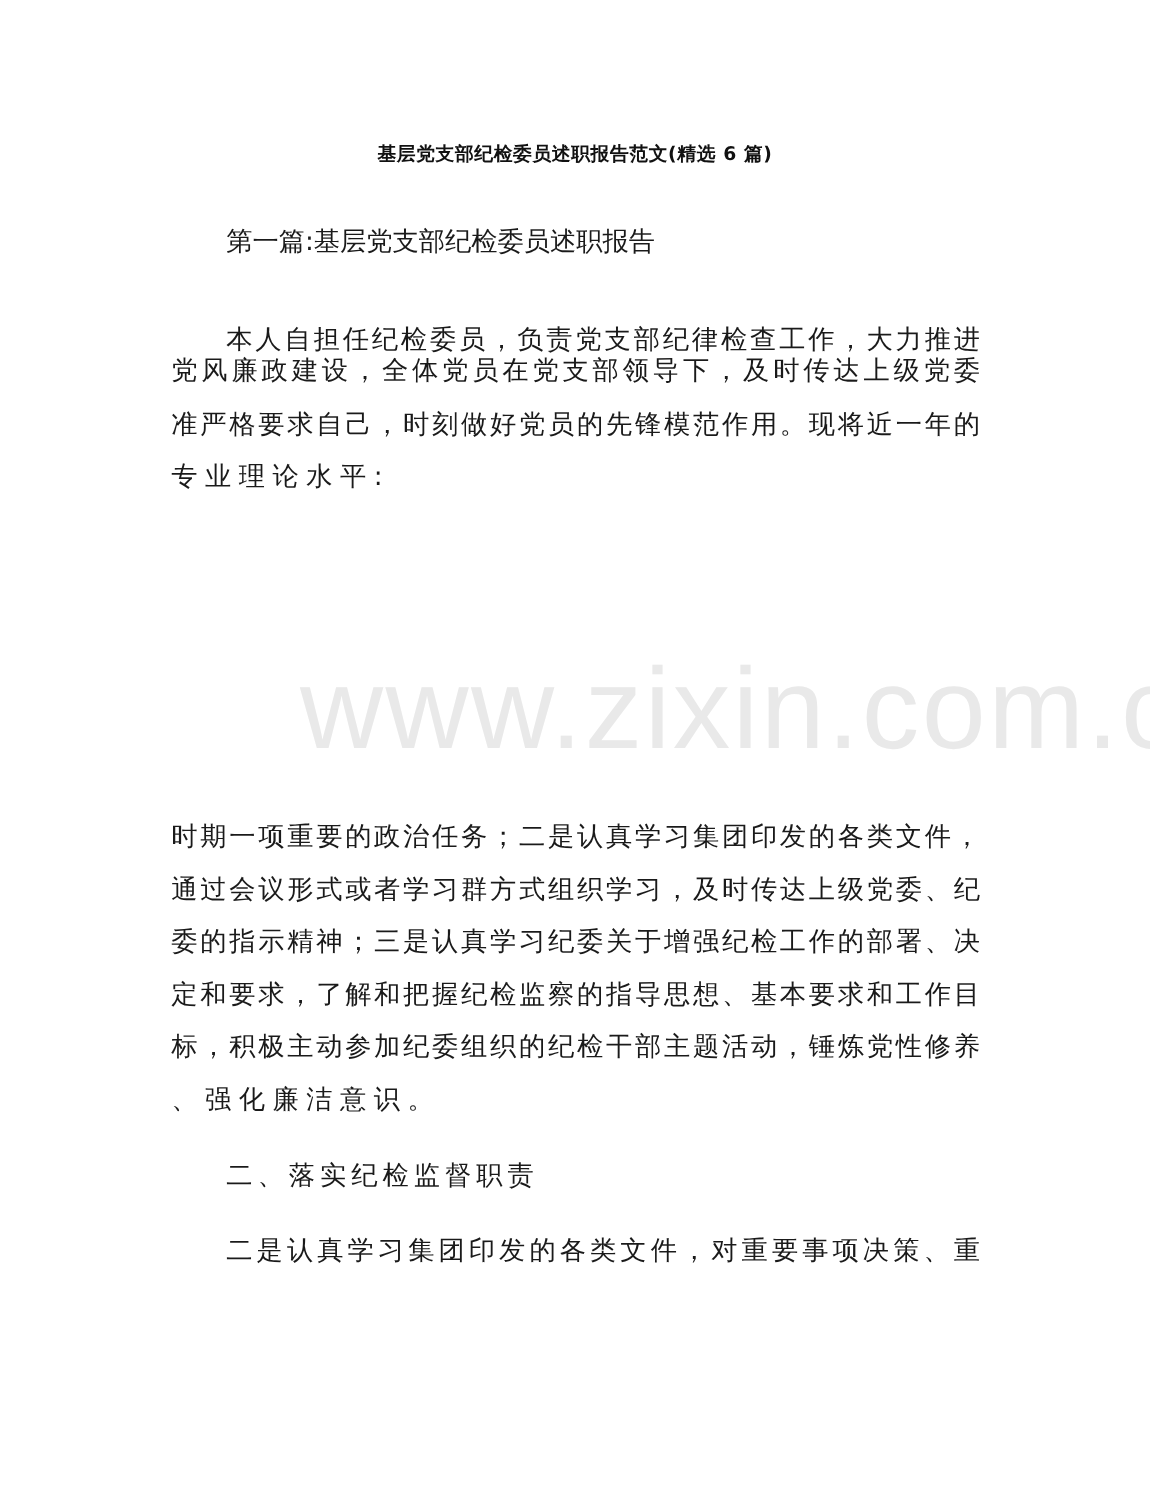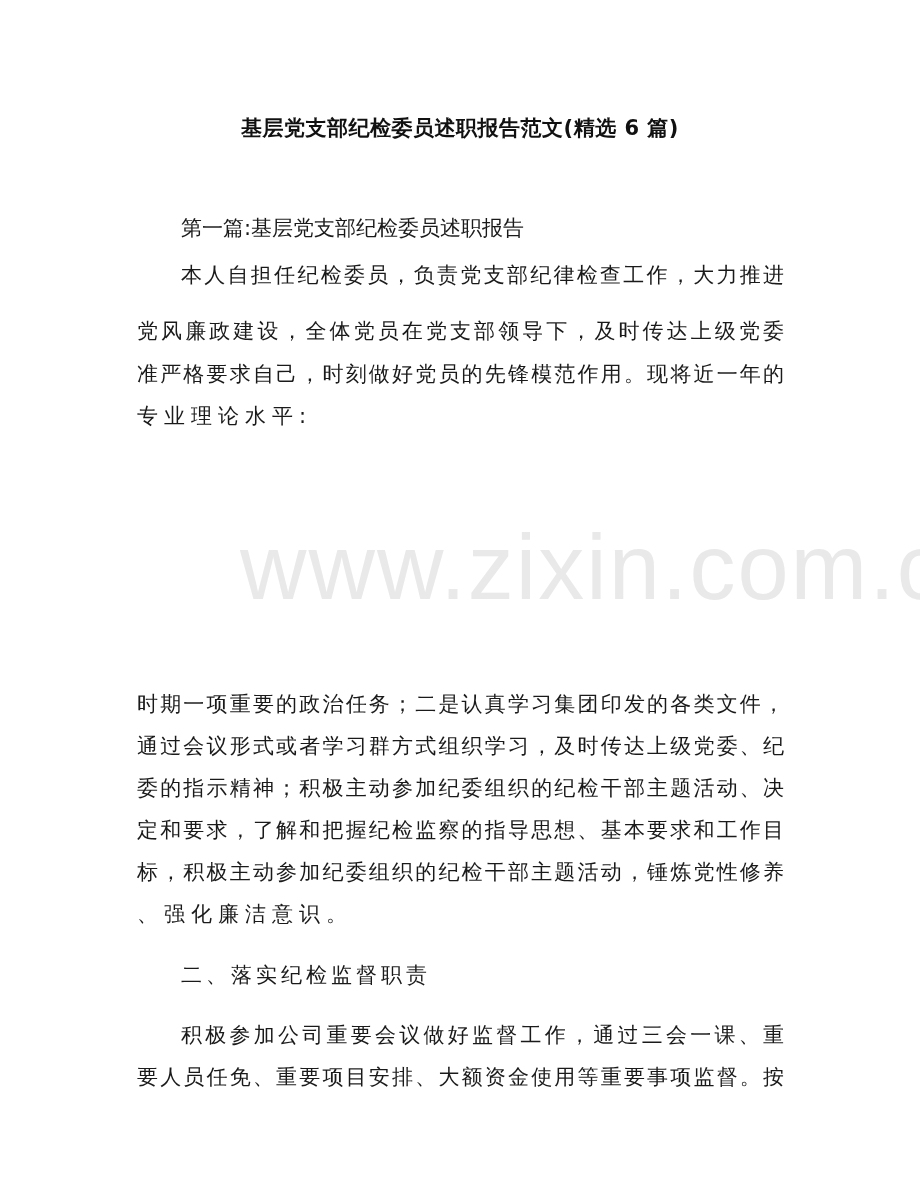--- a/index.html
+++ b/index.html
@@ -1,49 +1,48 @@
 <!DOCTYPE html>
 <html><head>
 <meta charset="utf-8">
 <style>
   html, body { margin: 0; padding: 0; background: #ffffff; }
   body { width: 920px; height: 1191px; position: relative; overflow: hidden;
          font-family: "DejaVu Sans", "Liberation Sans", sans-serif; color: #111; }
   .page { position: absolute; left: 0; top: 0; width: 920px; height: 1191px; background: #fff; }
   .title { position: absolute; top: 114px; left: 0; width: 920px; text-align: center;
-           font-size: 21px; font-weight: bold; letter-spacing: 0.5px; color: #111; }
+           font-size: 15px; font-weight: bold; letter-spacing: 0.5px; color: #111; }
   .line { position: absolute; left: 137px; width: 647px; font-size: 21px; line-height: 30px;
-          white-space: nowrap; color: #1a1a1a; margin-top: 35px; }
+          white-space: nowrap; color: #1a1a1a; }
   .justify { text-align: justify; text-align-last: justify; white-space: normal; }
   .indent { left: 181px; width: 603px; }
   .watermark { position: absolute; left: 240px; top: 515px; font-family: "Liberation Sans", sans-serif;
                font-size: 92px; color: #e9e9e9; letter-spacing: 2px; pointer-events: none; }
 </style>
 </head>
 <body>
 
 <div class="page">
 
   <div class="watermark">www.zixin.com.cn</div>
 
   <div class="title">基层党支部纪检委员述职报告范文(精选 6 篇)</div>
 
   <div class="line indent" style="top:178px;">第一篇:基层党支部纪检委员述职报告</div>
 
-  <div class="line indent justify" style="top:225px;">本人自担任纪检委员，负责党支部纪律检查工作，大力推进</div>
+  <div class="line indent justify" style="top:256px;">本人自担任纪检委员，负责党支部纪律检查工作，大力推进</div>
   <div class="line justify" style="top:281px;">党风廉政建设，全体党员在党支部领导下，及时传达上级党委</div>
   <div class="line justify" style="top:324px;">准严格要求自己，时刻做好党员的先锋模范作用。现将近一年的</div>
   <div class="line" style="top:366px; letter-spacing:6px;">专业理论水平:</div>
 
 
   <div class="line justify" style="top:654px;">时期一项重要的政治任务；二是认真学习集团印发的各类文件，</div>
   <div class="line justify" style="top:696px;">通过会议形式或者学习群方式组织学习，及时传达上级党委、纪</div>
-  <div class="line justify" style="top:738px;">委的指示精神；积极主动参加纪委组织的纪检干部主题活动、决</div>
+  <div class="line justify" style="top:738px;">委的指示精神；三是认真学习纪委关于增强纪检工作的部署、决</div>
   <div class="line justify" style="top:780px;">定和要求，了解和把握纪检监察的指导思想、基本要求和工作目</div>
   <div class="line justify" style="top:822px;">标，积极主动参加纪委组织的纪检干部主题活动，锤炼党性修养</div>
   <div class="line" style="top:864px; letter-spacing:6px;">、强化廉洁意识。</div>
 
   <div class="line indent" style="top:925px; letter-spacing:4px;">二、落实纪检监督职责</div>
 
-  <div class="line indent justify" style="top:985px;">积极参加公司重要会议做好监督工作，通过三会一课、重</div>
-  <div class="line justify" style="top:1027px;">要人员任免、重要项目安排、大额资金使用等重要事项监督。按</div>
+  <div class="line indent justify" style="top:985px;">二是认真学习集团印发的各类文件，对重要事项决策、重</div>
 
 </div>
 
 </body></html>

